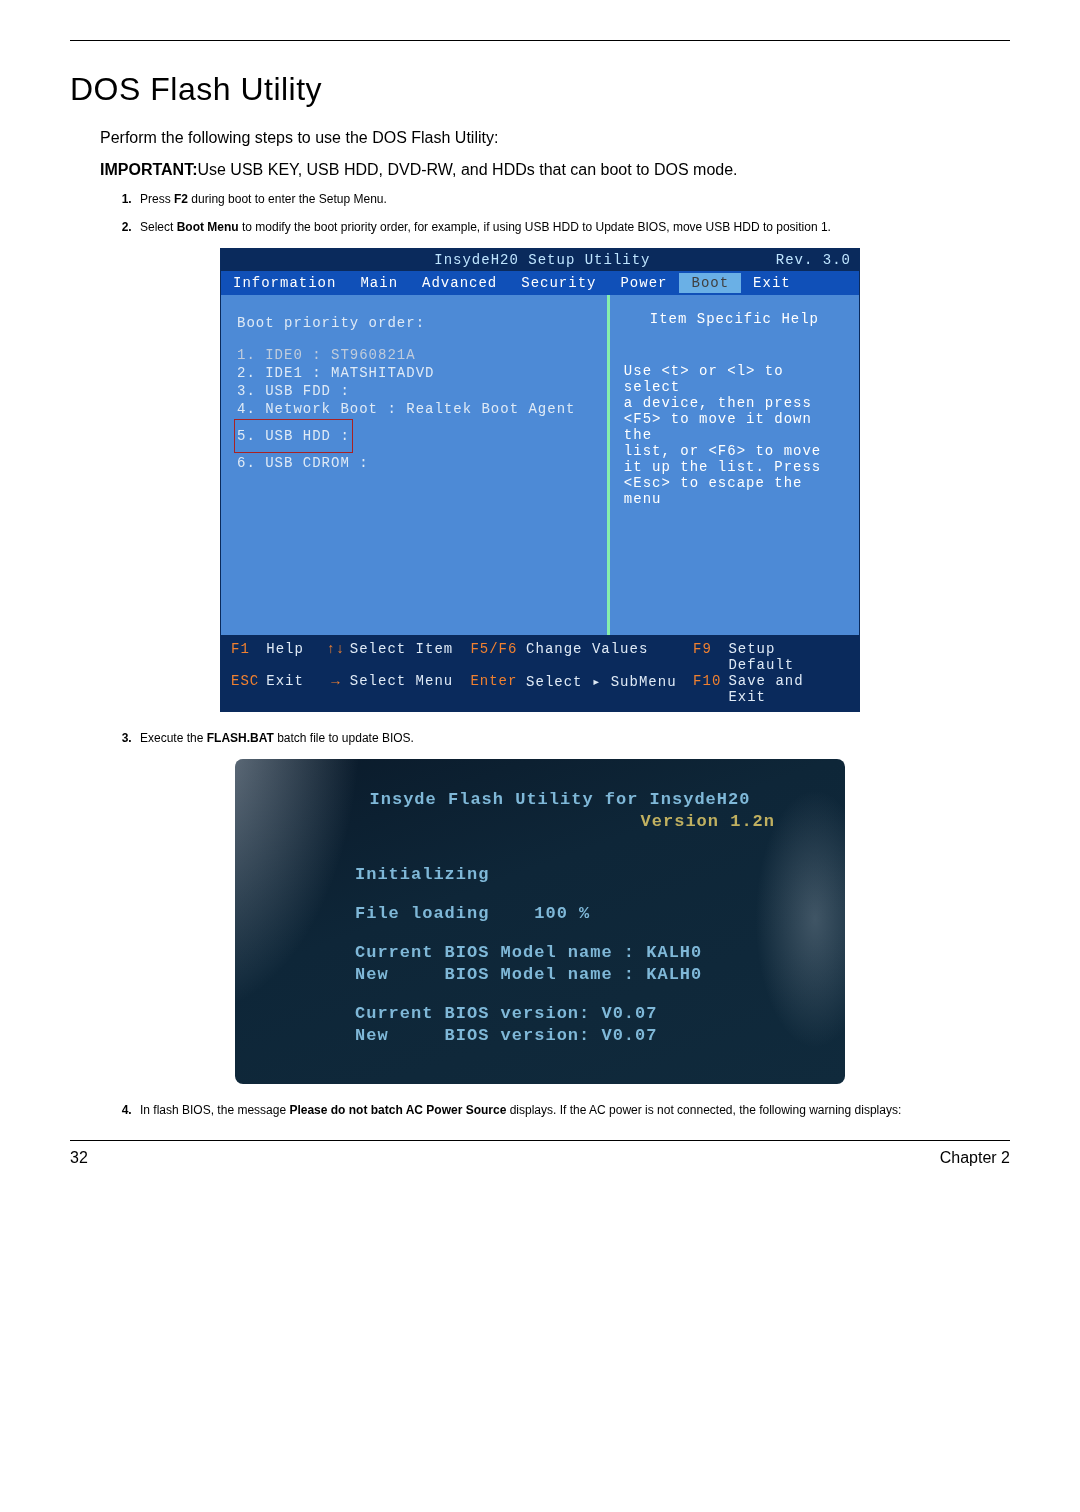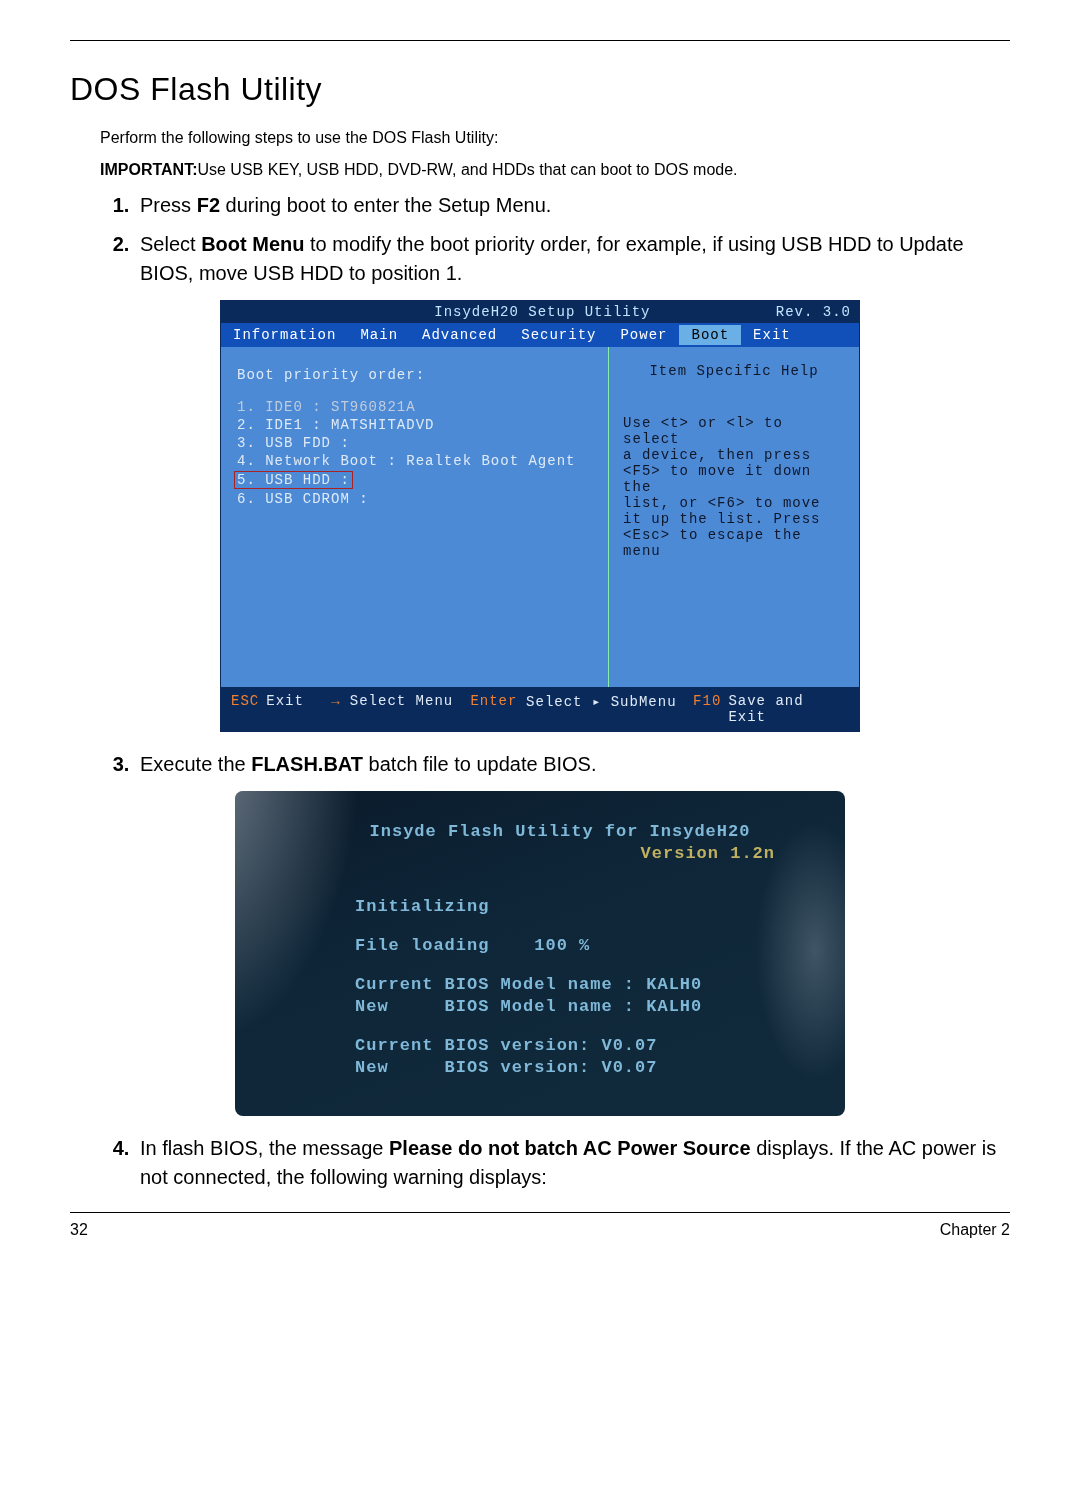--- a/index.html
+++ b/index.html
@@ -10,44 +10,44 @@
     width: 1080px;
     margin: 0 auto;
     padding: 40px 70px 30px 70px;
   }
   .rule-top { border-top: 1px solid #000; margin-bottom: 30px; }
   .rule-bottom { border-top: 1px solid #000; margin-top: 20px; margin-bottom: 8px; }
   h1 { font-size: 32px; font-weight: normal; letter-spacing: 0.5px; margin-bottom: 18px; }
   .body-text { font-size: 16px; line-height: 1.45; margin: 0 0 12px 30px; }
   .important { font-size: 16px; margin: 0 0 12px 30px; }
   ol.steps { list-style: decimal; margin: 0 0 12px 65px; }
-  ol.steps li { font-size: 20px; line-height: 1.45; margin-bottom: 10px; padding-left: 5px; }
+  ol.steps li { font-size: 12px; line-height: 1.45; margin-bottom: 10px; padding-left: 5px; }
   ol.steps li .step-body { display: inline; }
   .bold { font-weight: bold; }
 
   
   .bios {
     width: 640px; margin: 6px auto 18px auto;
     font-family: "Courier New", monospace;
     font-size: 14px; letter-spacing: 1px;
     border: 1px solid #0a2a5c;
   }
   .bios-title { background:#0a2a5c; color:#E8E8E0; display:flex; justify-content:space-between; padding:3px 8px; }
   .bios-title .title-c { flex:1; text-align:center; color:#bfe5ff; }
   .bios-title .rev { color:#bfe5ff; }
   .bios-tabs { background:#1050b8; color:#fff; display:flex; padding:2px 0; }
   .bios-tab { padding:2px 12px; color:#fff; }
-  .bios-tab.active { background:#6ab0e6; color:#000000; }
+  .bios-tab.active { background:#6ab0e6; color:#404040; }
   .bios-main { display:flex; background:#4d8ad6; }
   .bios-left { flex:1.6; padding:20px 16px; color:#dfeaf6; min-height:340px; }
-  .bios-right { flex:1; border-left:1px solid #86efac; padding:16px 14px; color:#0f172a; }
+  .bios-right { flex:1; border-left:3px solid #86efac; padding:16px 14px; color:#ffffff; }
   .bios-label { margin-bottom:16px; }
   .boot-item { margin:2px 0; padding:0; }
   .boot-item.sel { color:#c0ccdc; }
-  .boot-hl { display:inline-block; border:1px solid #aa2222; padding:0 2px; margin-left:-3px;}
+  .boot-hl { display:inline-block; border:1px solid #aa2222; padding:8px 2px; margin-left:-3px;}
   .bios-help-title { text-align:center; margin-bottom:18px; }
   .bios-footer { background:#0a2a5c; color:#dfeaf6; padding:6px 10px; }
   .bios-footer-row { display:flex; gap:0; }
   .fk { color:#f08030; display:inline-block; width:38px; }
   .fa { display:inline-block; width:130px; }
   .farrow { color:#f08030; display:inline-block; width:30px; text-align:center; }
 
   
   .dos {
     width: 610px; margin: 6px auto 18px auto;
@@ -134,20 +134,30 @@
       <div>Use &lt;t&gt; or &lt;l&gt; to select</div>
       <div>a device, then press</div>
       <div>&lt;F5&gt; to move it down the</div>
       <div>list, or &lt;F6&gt; to move</div>
       <div>it up the list. Press</div>
       <div>&lt;Esc&gt; to escape the menu</div>
     </div>
   </div>
   <div class="bios-footer">
     <div class="bios-footer-row">
+      <span class="fk">F1</span>
+      <span class="fa" style="width:60px">Help</span>
+      <span class="farrow">↑↓</span>
+      <span class="fa">Select Item</span>
+      <span class="fk" style="width:60px">F5/F6</span>
+      <span class="fa" style="width:180px">Change Values</span>
+      <span class="fk">F9</span>
+      <span class="fa">Setup Default</span>
+    </div>
+    <div class="bios-footer-row">
       <span class="fk">ESC</span>
       <span class="fa" style="width:60px">Exit</span>
       <span class="farrow">→</span>
       <span class="fa">Select Menu</span>
       <span class="fk" style="width:60px">Enter</span>
       <span class="fa" style="width:180px">Select ▸ SubMenu</span>
       <span class="fk">F10</span>
       <span class="fa">Save and Exit</span>
     </div>
   </div>

